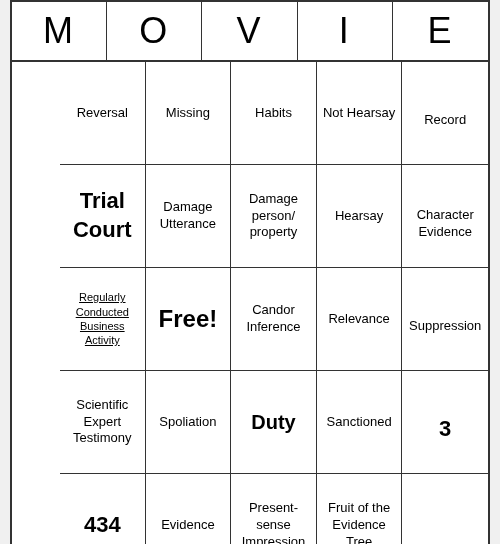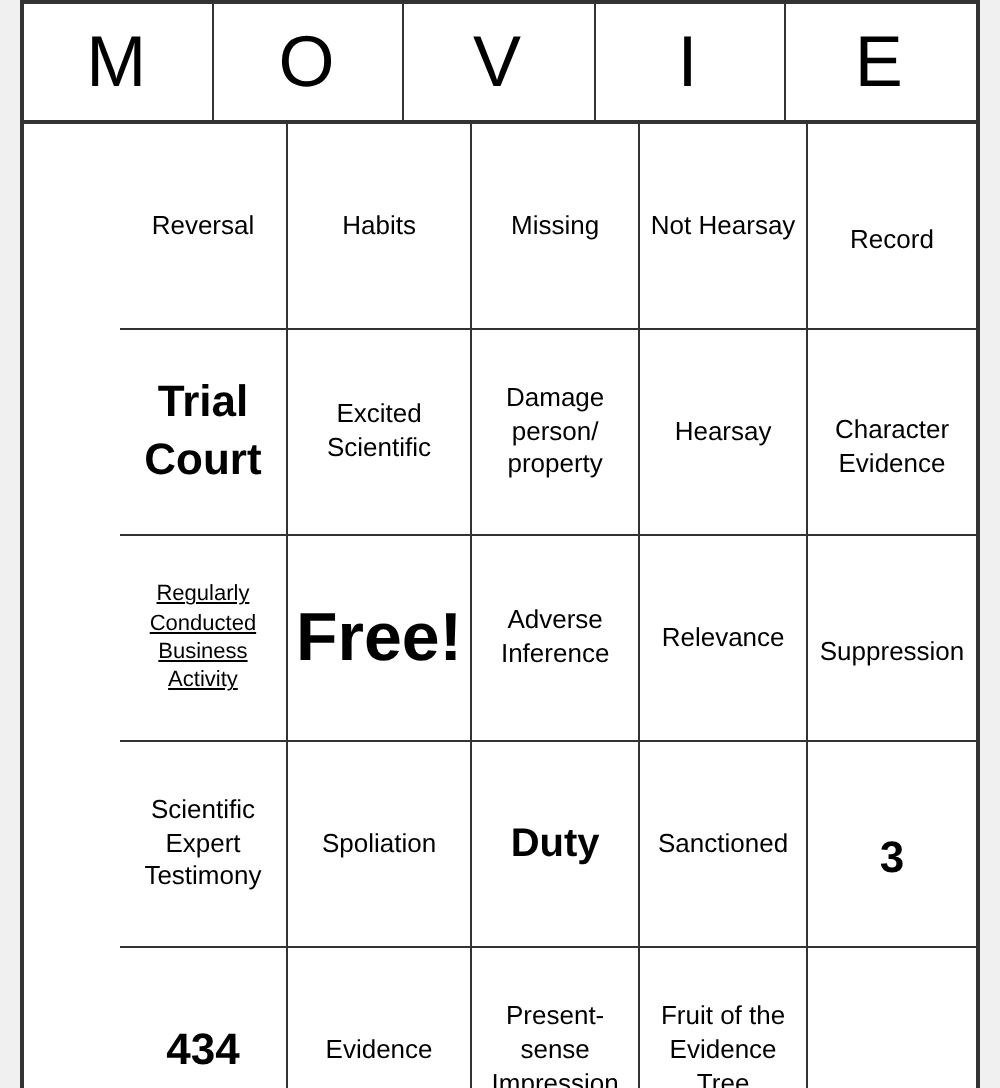--- a/index.html
+++ b/index.html
@@ -77,49 +77,49 @@
       font-size: 22px;
       font-weight: bold;
     }
 
     .bingo-cell.xl-text {
       font-size: 20px;
       font-weight: bold;
     }
 
     .bingo-cell.free {
-      font-size: 34px;
+      font-size: 24px;
       font-weight: bold;
     }
   </style>
 </head>
 <body>
 
 <div class="bingo-card">
   <div class="bingo-header">
   <div class="bingo-header-cell">M</div>
       <div class="bingo-header-cell">O</div>
       <div class="bingo-header-cell">V</div>
       <div class="bingo-header-cell">I</div>
       <div class="bingo-header-cell">E</div>
     </div>
   <div class="bingo-grid">
   <div class="bingo-cell">Reversal</div>
+      <div class="bingo-cell">Missing</div>
       <div class="bingo-cell">Habits</div>
-      <div class="bingo-cell">Missing</div>
       <div class="bingo-cell">Not Hearsay</div>
       <div class="bingo-cell">Record</div>
       <div class="bingo-cell large-text">Trial Court</div>
-      <div class="bingo-cell">Excited Scientific</div>
+      <div class="bingo-cell">Damage Utterance</div>
       <div class="bingo-cell">Damage person/ property</div>
       <div class="bingo-cell">Hearsay</div>
       <div class="bingo-cell">Character Evidence</div>
       <div class="bingo-cell" style="font-size: 11px; text-decoration: underline;">Regularly Conducted Business Activity</div>
       <div class="bingo-cell free">Free!</div>
-      <div class="bingo-cell">Adverse Inference</div>
+      <div class="bingo-cell">Candor Inference</div>
       <div class="bingo-cell">Relevance</div>
       <div class="bingo-cell">Suppression</div>
       <div class="bingo-cell">Scientific Expert Testimony</div>
       <div class="bingo-cell">Spoliation</div>
       <div class="bingo-cell xl-text">Duty</div>
       <div class="bingo-cell">Sanctioned</div>
       <div class="bingo-cell large-text">3</div>
       <div class="bingo-cell large-text">434</div>
       <div class="bingo-cell">Evidence</div>
       <div class="bingo-cell">Present-sense Impression</div>

